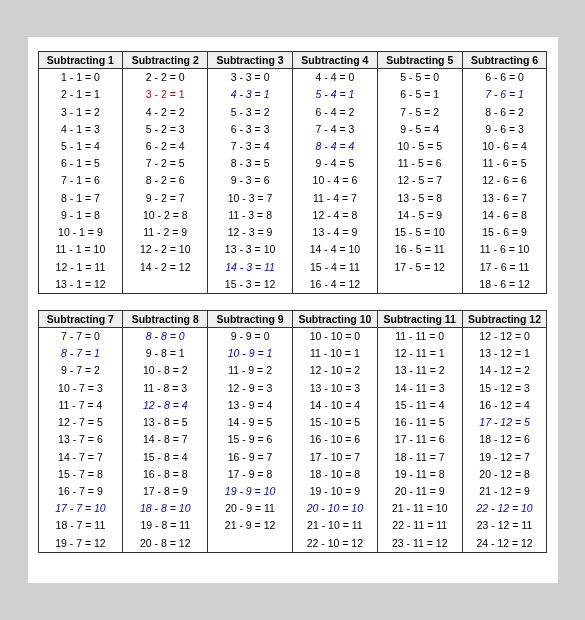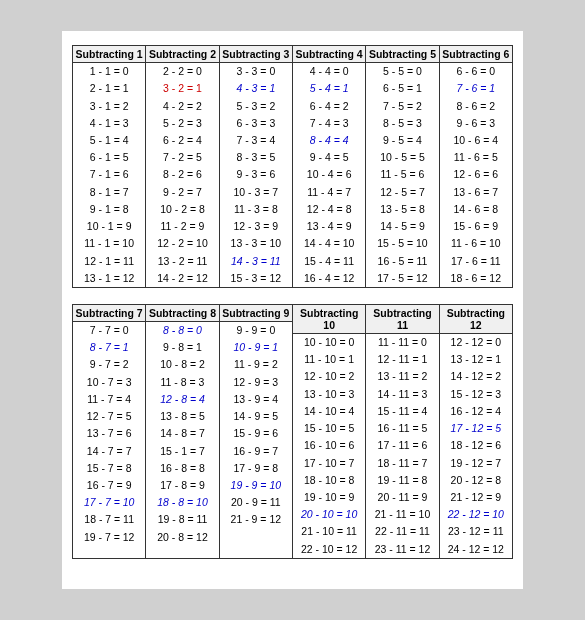--- a/index.html
+++ b/index.html
@@ -8,21 +8,21 @@
       display: flex;
       justify-content: center;
       align-items: center;
       width: 585px;
       min-height: 620px;
       font-family: Arial, sans-serif;
       font-size: 11px;
     }
     .page {
       background: white;
-      width: 461px;
+      width: 530px;
       padding: 14px 10px;
       margin: 10px auto;
     }
     .section {
       display: flex;
       gap: 0;
       margin-bottom: 16px;
     }
     .table-block {
       border: 1.5px solid #333;
@@ -79,21 +79,20 @@
         <div class="row highlight-red">3 - 2 = 1</div>
         <div class="row normal">4 - 2 = 2</div>
         <div class="row normal">5 - 2 = 3</div>
         <div class="row normal">6 - 2 = 4</div>
         <div class="row normal">7 - 2 = 5</div>
         <div class="row normal">8 - 2 = 6</div>
         <div class="row normal">9 - 2 = 7</div>
         <div class="row normal">10 - 2 = 8</div>
         <div class="row normal">11 - 2 = 9</div>
         <div class="row normal">12 - 2 = 10</div>
-        <div class="row normal">13 - 2 = 11</div>
         <div class="row normal">14 - 2 = 12</div>
       </div>
       <div class="table-block">
         <div class="header-cell">Subtracting 3</div>
         <div class="row normal">3 - 3 = 0</div>
         <div class="row highlight-blue">4 - 3 = 1</div>
         <div class="row normal">5 - 3 = 2</div>
         <div class="row normal">6 - 3 = 3</div>
         <div class="row normal">7 - 3 = 4</div>
         <div class="row normal">8 - 3 = 5</div>
@@ -119,21 +118,20 @@
         <div class="row normal">13 - 4 = 9</div>
         <div class="row normal">14 - 4 = 10</div>
         <div class="row normal">15 - 4 = 11</div>
         <div class="row normal">16 - 4 = 12</div>
       </div>
       <div class="table-block">
         <div class="header-cell">Subtracting 5</div>
         <div class="row normal">5 - 5 = 0</div>
         <div class="row normal">6 - 5 = 1</div>
         <div class="row normal">7 - 5 = 2</div>
-        <div class="row normal">8 - 5 = 3</div>
         <div class="row normal">9 - 5 = 4</div>
         <div class="row normal">10 - 5 = 5</div>
         <div class="row normal">11 - 5 = 6</div>
         <div class="row normal">12 - 5 = 7</div>
         <div class="row normal">13 - 5 = 8</div>
         <div class="row normal">14 - 5 = 9</div>
         <div class="row normal">15 - 5 = 10</div>
         <div class="row normal">16 - 5 = 11</div>
         <div class="row normal">17 - 5 = 12</div>
       </div>
@@ -173,21 +171,21 @@
       </div>
       <div class="table-block">
         <div class="header-cell">Subtracting 8</div>
         <div class="row highlight-blue">8 - 8 = 0</div>
         <div class="row normal">9 - 8 = 1</div>
         <div class="row normal">10 - 8 = 2</div>
         <div class="row normal">11 - 8 = 3</div>
         <div class="row highlight-blue">12 - 8 = 4</div>
         <div class="row normal">13 - 8 = 5</div>
         <div class="row normal">14 - 8 = 7</div>
-        <div class="row normal">15 - 1 = 7</div>
+        <div class="row normal">15 - 8 = 4</div>
         <div class="row normal">16 - 8 = 8</div>
         <div class="row normal">17 - 8 = 9</div>
         <div class="row highlight-blue">18 - 8 = 10</div>
         <div class="row normal">19 - 8 = 11</div>
         <div class="row normal">20 - 8 = 12</div>
       </div>
       <div class="table-block">
         <div class="header-cell">Subtracting 9</div>
         <div class="row normal">9 - 9 = 0</div>
         <div class="row highlight-blue">10 - 9 = 1</div>

